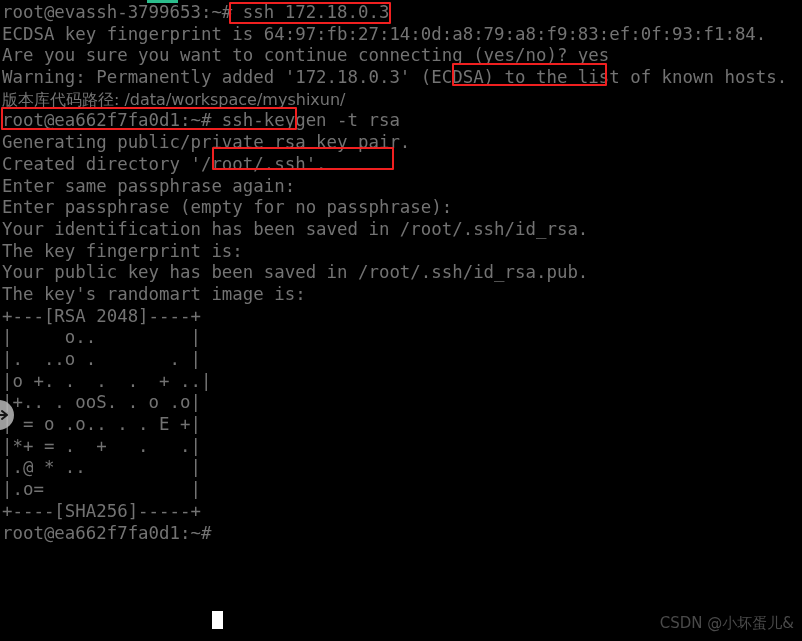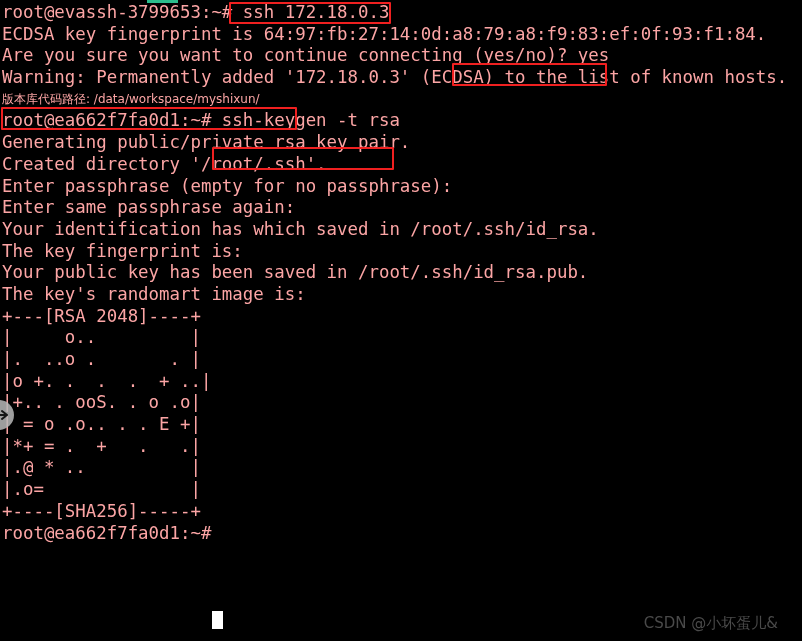--- a/index.html
+++ b/index.html
@@ -32,26 +32,26 @@
     padding: 2px 0 0 0;
     box-sizing: border-box;
   }
   .term-line {
     position: relative;
     height: 21.7px;
     line-height: 21.7px;
     white-space: pre;
     font-size: 17.4px;
     letter-spacing: 0px;
-    color: #fca5a5;
+    color: #737373;
     padding-left: 2px;
   }
   .cn {
     font-family: "DejaVu Sans", "Liberation Sans", sans-serif;
-    font-size: 12px;
+    font-size: 16px;
   }
   
   .hl-box {
     position: absolute;
     border: 2px solid #f02020;
     box-sizing: border-box;
     pointer-events: none;
     border-radius: 1px;
   }
   
@@ -67,21 +67,21 @@
     display: flex;
     align-items: center;
     justify-content: center;
   }
   #left-nav-button svg {
     display: block;
     margin-left: 6px;
   }
   #watermark {
     position: absolute;
-    right: 24px;
+    right: 8px;
     bottom: 8px;
     color: #4a4a4a;
     font-size: 15px;
     font-family: "DejaVu Sans", "Liberation Sans", sans-serif;
     white-space: pre;
   }
   #cursor-block {
     position: absolute;
     width: 11px;
     height: 18px;
@@ -97,23 +97,23 @@
 
   <div id="terminal-screen">
     <div class="term-line">root@evassh-3799653:~# ssh 172.18.0.3</div>
     <div class="term-line">ECDSA key fingerprint is 64:97:fb:27:14:0d:a8:79:a8:f9:83:ef:0f:93:f1:84.</div>
     <div class="term-line">Are you sure you want to continue connecting (yes/no)? yes</div>
     <div class="term-line">Warning: Permanently added '172.18.0.3' (ECDSA) to the list of known hosts.</div>
     <div class="term-line cn">版本库代码路径: /data/workspace/myshixun/</div>
     <div class="term-line">root@ea662f7fa0d1:~# ssh-keygen -t rsa</div>
     <div class="term-line">Generating public/private rsa key pair.</div>
     <div class="term-line">Created directory '/root/.ssh'.</div>
+    <div class="term-line">Enter same passphrase again:</div>
     <div class="term-line">Enter passphrase (empty for no passphrase):</div>
-    <div class="term-line">Enter same passphrase again:</div>
-    <div class="term-line">Your identification has which saved in /root/.ssh/id_rsa.</div>
+    <div class="term-line">Your identification has been saved in /root/.ssh/id_rsa.</div>
     <div class="term-line">The key fingerprint is:</div>
     <div class="term-line">Your public key has been saved in /root/.ssh/id_rsa.pub.</div>
     <div class="term-line">The key's randomart image is:</div>
     <div class="term-line">+---[RSA 2048]----+</div>
     <div class="term-line">|     o..         |</div>
     <div class="term-line">|.  ..o .       . |</div>
     <div class="term-line">|o +. .  .  .  + ..|</div>
     <div class="term-line">|+.. . ooS. . o .o|</div>
     <div class="term-line">| = o .o.. . . E +|</div>
     <div class="term-line">|*+ = .  +   .   .|</div>

